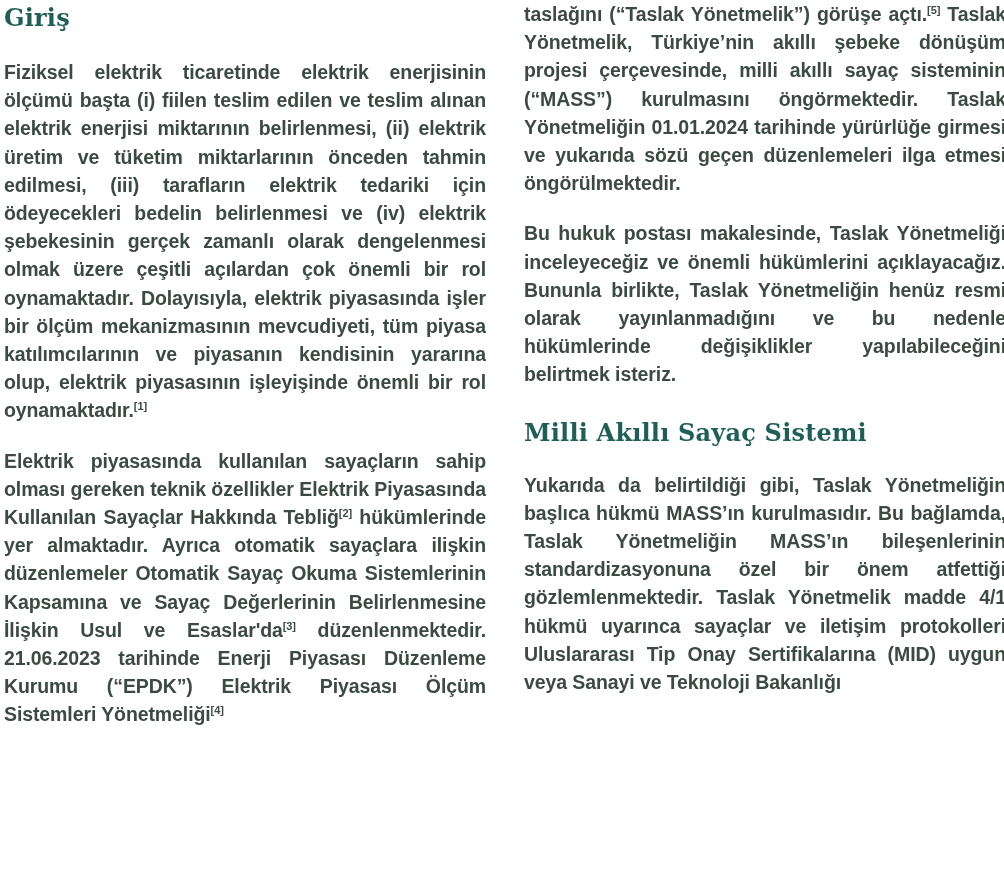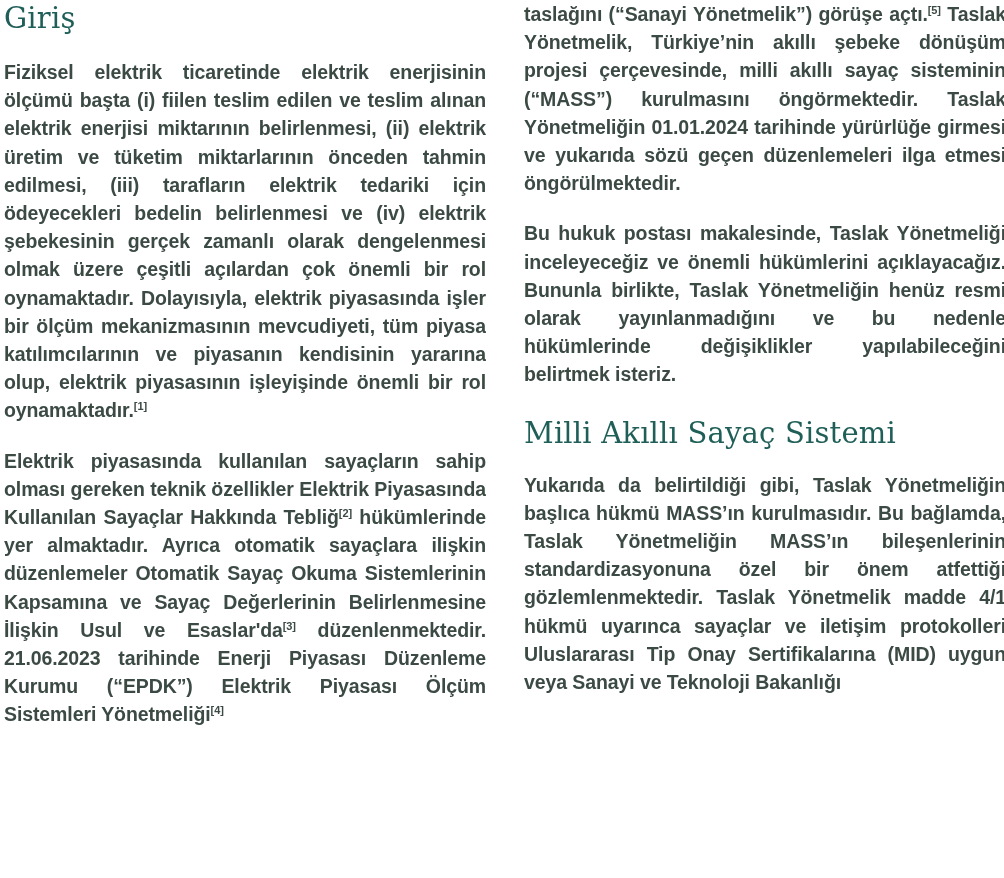--- a/index.html
+++ b/index.html
@@ -26,23 +26,23 @@
     gap: 38px;
     height: 878px;
   }
   .col {
     width: 482px;
     flex: 0 0 482px;
     overflow: hidden;
   }
   h2.heading {
     font-family: "DejaVu Serif", serif;
-    font-weight: 400;
+    font-weight: 700;
     color: #1f5f58;
-    font-size: 29px;
+    font-size: 24px;
     line-height: 36px;
     margin: 0 0 22px 0;
     letter-spacing: 0.2px;
     white-space: nowrap;
   }
   h2.heading.second {
     margin-top: 26px;
     margin-bottom: 20px;
   }
   p.body {
@@ -86,21 +86,21 @@
         <h2 class="heading">Giriş</h2>
 
         <p class="body"><span>Fiziksel elektrik ticaretinde elektrik enerjisinin ölçümü başta (i) fiilen teslim edilen ve teslim alınan elektrik enerjisi miktarının belirlenmesi, (ii) elektrik üretim ve tüketim miktarlarının önceden tahmin edilmesi, (iii) tarafların elektrik tedariki için ödeyecekleri bedelin belirlenmesi ve (iv) elektrik şebekesinin gerçek zamanlı olarak dengelenmesi olmak üzere çeşitli açılardan çok önemli bir rol oynamaktadır. Dolayısıyla, elektrik piyasasında işler bir ölçüm mekanizmasının mevcudiyeti, tüm piyasa katılımcılarının ve piyasanın kendisinin yararına olup, elektrik piyasasının işleyişinde önemli bir rol oynamaktadır.</span><sup>[1]</sup></p>
 
         <p class="body"><span>Elektrik piyasasında kullanılan sayaçların sahip olması gereken teknik özellikler Elektrik Piyasasında Kullanılan Sayaçlar Hakkında Tebliğ</span><sup>[2]</sup><span> hükümlerinde yer almaktadır. Ayrıca otomatik sayaçlara ilişkin düzenlemeler Otomatik Sayaç Okuma Sistemlerinin Kapsamına ve Sayaç Değerlerinin Belirlenmesine İlişkin Usul ve Esaslar'da</span><sup>[3]</sup><span> düzenlenmektedir. 21.06.2023 tarihinde Enerji Piyasası Düzenleme Kurumu (“EPDK”) Elektrik Piyasası Ölçüm Sistemleri Yönetmeliği</span><sup>[4]</sup></p>
       </div>
     </div>
 
     <div class="col right-col">
       <div class="col-inner">
-        <p class="body first"><span>taslağını (“Sanayi Yönetmelik”) görüşe açtı.</span><sup>[5]</sup><span> Taslak Yönetmelik, Türkiye’nin akıllı şebeke dönüşüm projesi çerçevesinde, milli akıllı sayaç sisteminin (“MASS”) kurulmasını öngörmektedir. Taslak Yönetmeliğin 01.01.2024 tarihinde yürürlüğe girmesi ve yukarıda sözü geçen düzenlemeleri ilga etmesi öngörülmektedir.</span></p>
+        <p class="body first"><span>taslağını (“Taslak Yönetmelik”) görüşe açtı.</span><sup>[5]</sup><span> Taslak Yönetmelik, Türkiye’nin akıllı şebeke dönüşüm projesi çerçevesinde, milli akıllı sayaç sisteminin (“MASS”) kurulmasını öngörmektedir. Taslak Yönetmeliğin 01.01.2024 tarihinde yürürlüğe girmesi ve yukarıda sözü geçen düzenlemeleri ilga etmesi öngörülmektedir.</span></p>
 
         <p class="body">Bu hukuk postası makalesinde, Taslak Yönetmeliği inceleyeceğiz ve önemli hükümlerini açıklayacağız. Bununla birlikte, Taslak Yönetmeliğin henüz resmi olarak yayınlanmadığını ve bu nedenle hükümlerinde değişiklikler yapılabileceğini belirtmek isteriz.</p>
 
         <h2 class="heading second">Milli Akıllı Sayaç Sistemi</h2>
 
         <p class="body">Yukarıda da belirtildiği gibi, Taslak Yönetmeliğin başlıca hükmü MASS’ın kurulmasıdır. Bu bağlamda, Taslak Yönetmeliğin MASS’ın bileşenlerinin standardizasyonuna özel bir önem atfettiği gözlemlenmektedir. Taslak Yönetmelik madde 4/1 hükmü uyarınca sayaçlar ve iletişim protokolleri Uluslararası Tip Onay Sertifikalarına (MID) uygun veya Sanayi ve Teknoloji Bakanlığı</p>
       </div>
     </div>
 
   </div>

